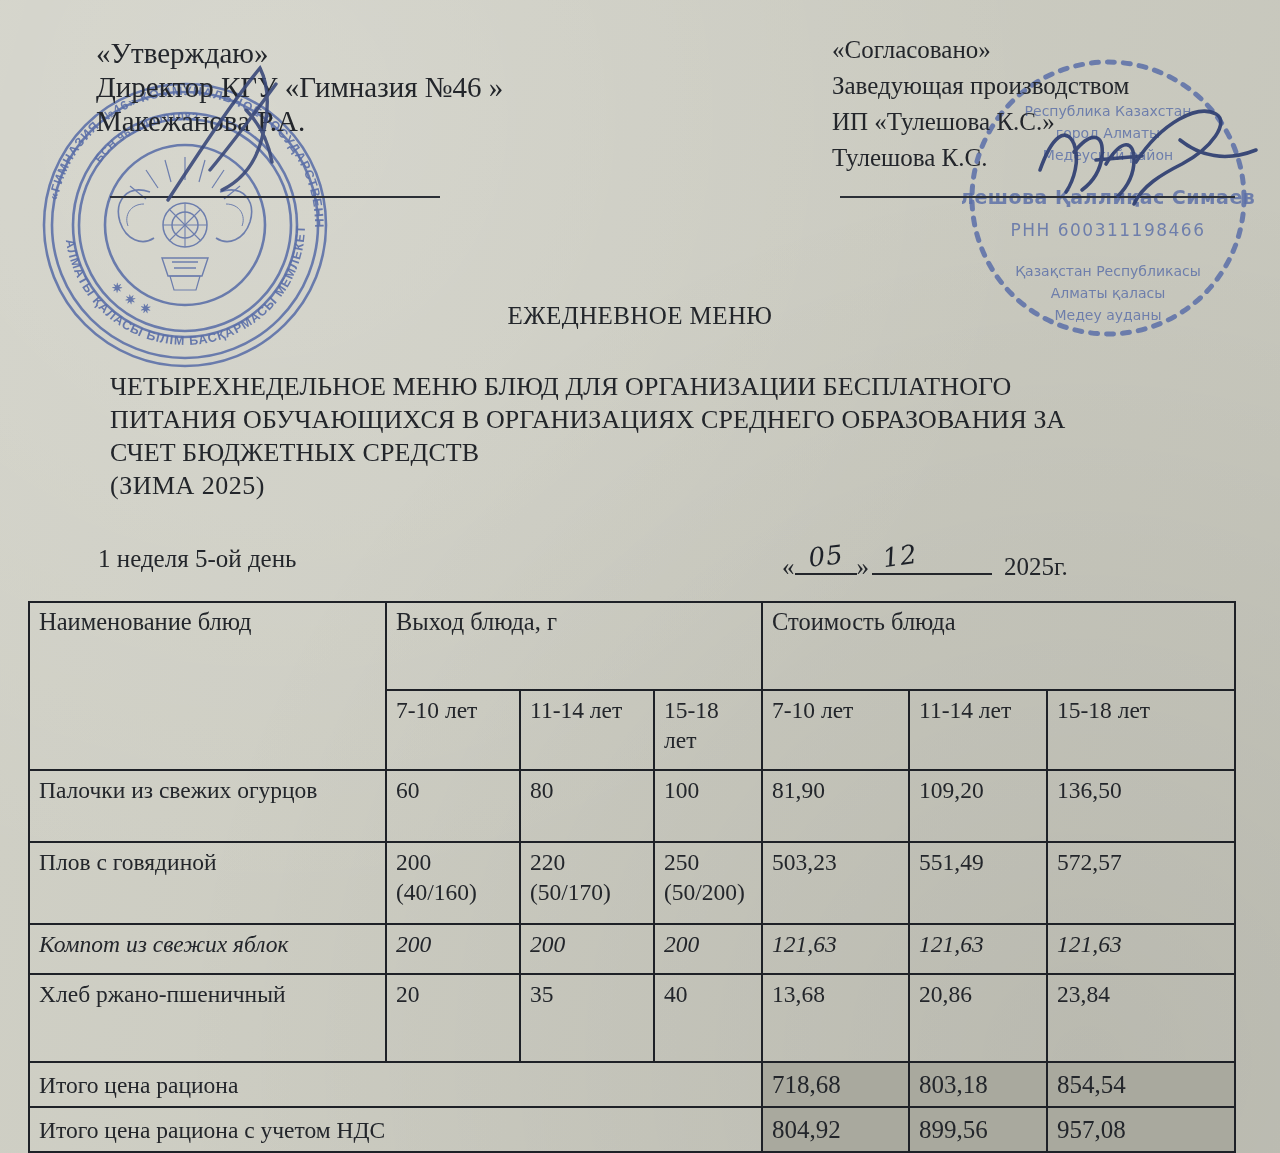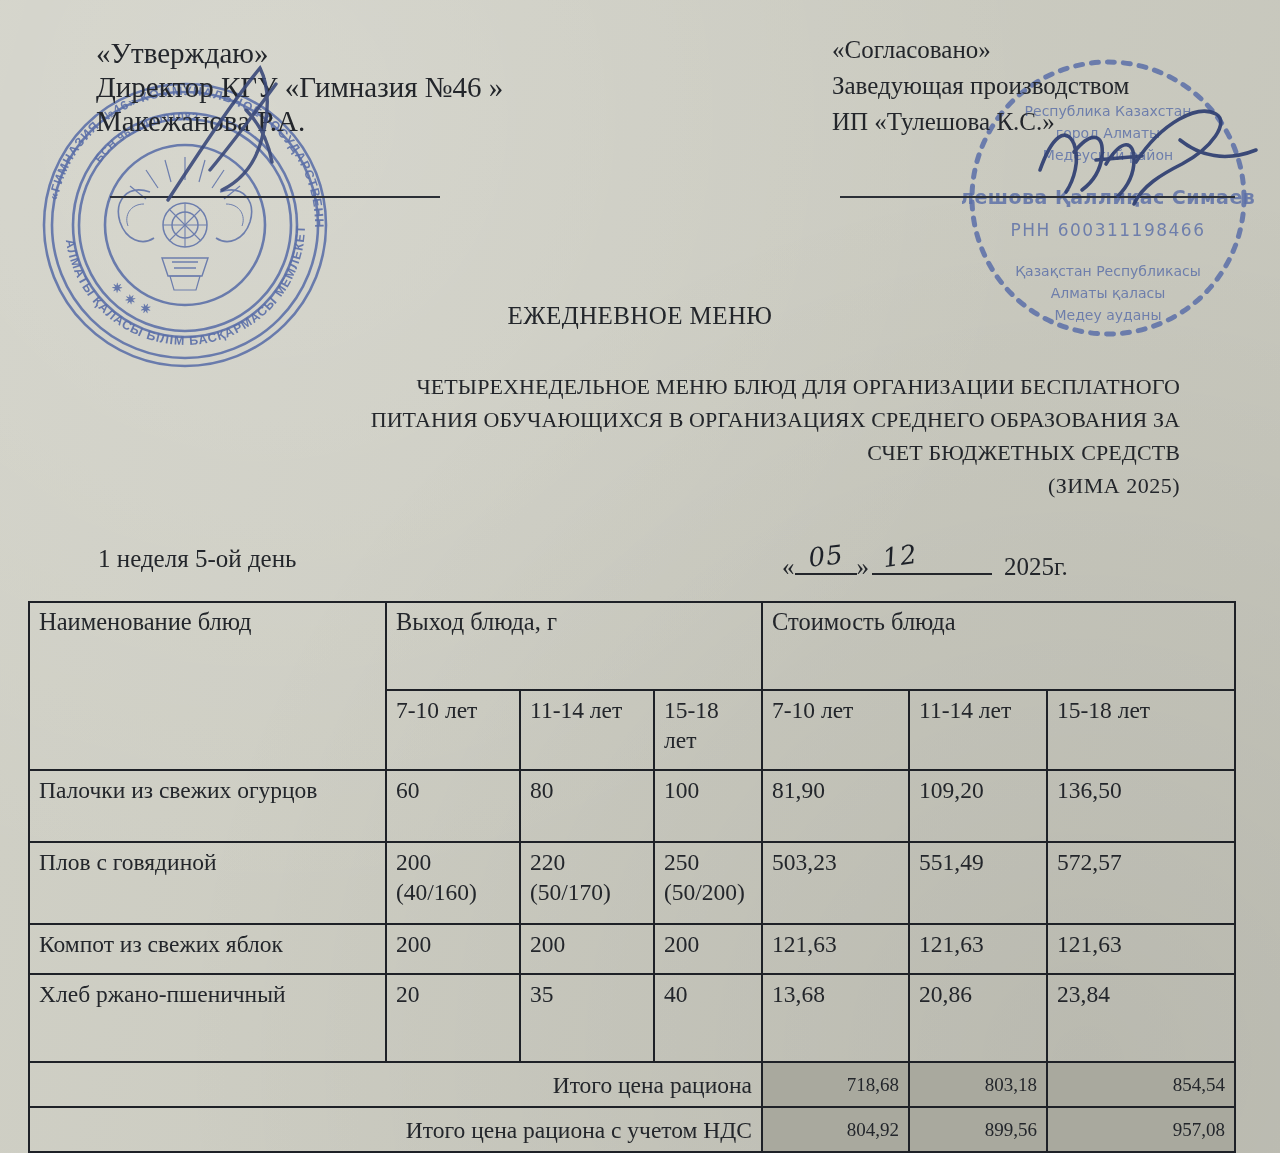--- a/index.html
+++ b/index.html
@@ -95,22 +95,22 @@
     text-align: center;
     font-size: 25px;
     letter-spacing: 0.4px;
     z-index: 5;
   }
   .main-title {
     position: absolute;
     top: 370px;
     left: 110px;
     width: 1070px;
-    text-align: right;
-    font-size: 22px;
+    text-align: left;
+    font-size: 26px;
     line-height: 33px;
     letter-spacing: 0.1px;
     z-index: 5;
   }
   .main-title .ln { display: block; white-space: nowrap; }
   .main-title .ln-season { letter-spacing: 0.5px; }
 
   
   .date-line {
     position: absolute;
@@ -206,52 +206,53 @@
   .col-w1    { width: 134px; }
   .col-w2    { width: 134px; }
   .col-w3    { width: 108px; }
   .col-p1    { width: 147px; }
   .col-p2    { width: 138px; }
   .col-p3    { width: 188px; }
 
   td.dish-name { line-height: 33px; padding-top: 5px; }
   tr.row-std td { height: 62px; }
   tr.row-plov td { height: 72px; }
-  tr.row-kompot td { height: 40px; }
+  tr.row-kompot td { height: 40px; font-style: italic; }
 
   td.sub { line-height: 33px; }
   td.bread-name, td.bread-w { vertical-align: bottom; padding-bottom: 4px; }
   td.bread-p  { vertical-align: top; }
   tr.row-bread td { height: 78px; border-radius: 13px; }
 
-  tr.row-total td { height: 43px; padding-top: 0; padding-bottom: 0; vertical-align: middle; text-align: right; }
+  tr.row-total td { height: 43px; padding-top: 0; padding-bottom: 0; vertical-align: middle; }
   td.total-label { font-weight: bold; font-size: 23.5px; }
   td.total-val {
     font-weight: bold;
     background: #a9a99e;
-    font-size: 19px;
+    font-size: 25px;
   }
 </style>
 </head>
 <body>
 
 <div class="paper-grain"></div>
 
 <div class="header-row">
 
   <div class="approve-block">
     <div>«Утверждаю»</div>
     <div>Директор КГУ «Гимназия №46 »</div>
     <div>Макежанова Р.А.</div>
   </div>
 
   <div class="agree-block">
     <div>«Согласовано»</div>
     <div>Заведующая производством</div>
     <div>ИП «Тулешова К.С.»</div>
+    <div>Тулешова К.С.</div>
   </div>
 
   <div class="sig-rule left"></div>
   <div class="sig-rule right"></div>
 </div>
 
 <div class="stamp stamp-left">
   <svg viewBox="0 0 326 326" xmlns="http://www.w3.org/2000/svg">
     <defs>
       <path id="arcOuterTop" d="M 33 163 A 130 130 0 0 1 293 163"></path>

